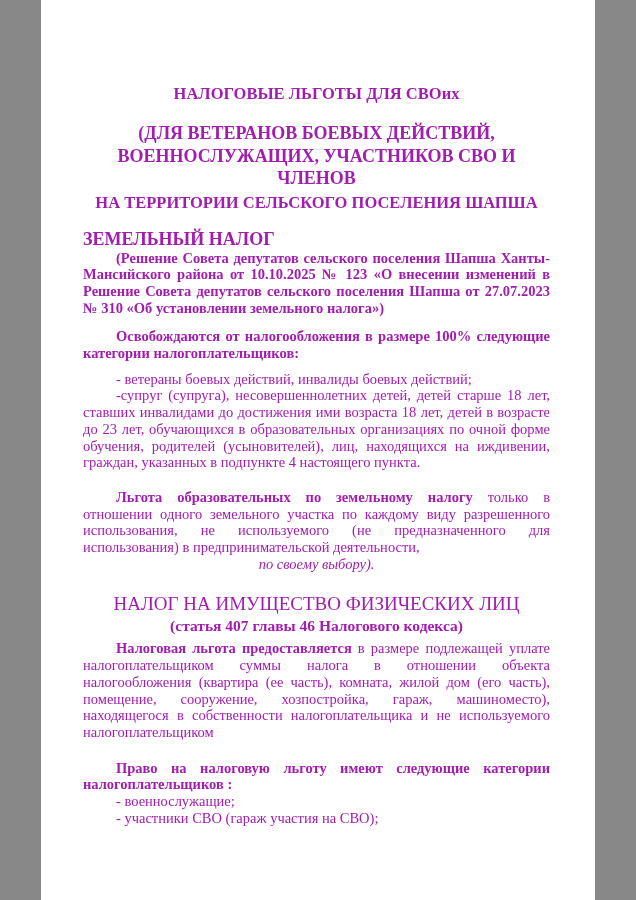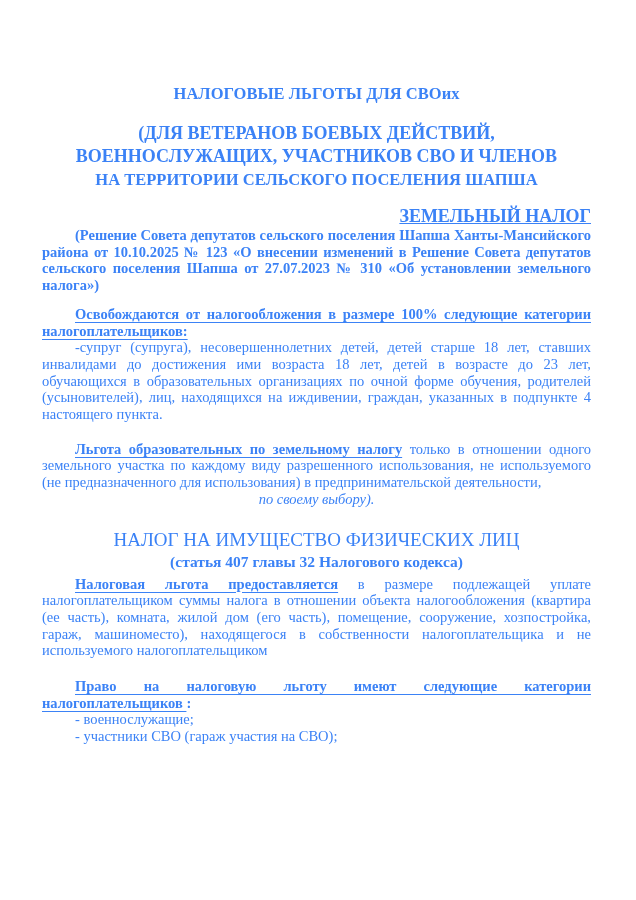--- a/index.html
+++ b/index.html
@@ -1,21 +1,21 @@
 <!DOCTYPE html>
 <html><head>
 <meta charset="utf-8">
 <style>
   html, body { margin: 0; padding: 0; background: #888; }
   .page {
-    width: 636px;
+    width: 554px;
     height: 900px;
     margin: 0 auto;
     background: #ffffff;
-    color: #3b82f6;
+    color: #a21caf;
     box-sizing: border-box;
     padding: 83px 45px 8px 42px;
     font-family: "Liberation Serif", "DejaVu Serif", serif;
     font-size: 14.5px;
     line-height: 16.7px;
     overflow: hidden;
   }
   .page * { margin: 0; padding: 0; }
 
   .doc-title {
@@ -36,43 +36,41 @@
     font-size: 16.5px;
     line-height: 21px;
     font-weight: bold;
     text-align: center;
   }
   .section-heading {
     margin-top: 16px;
     font-size: 18px;
     line-height: 21px;
     font-weight: bold;
-    text-align: right;
-    text-decoration: underline;
+    text-align: left;
   }
   .section-heading2 {
     margin-top: 20px;
     font-size: 19px;
     line-height: 24px;
     font-weight: normal;
     text-align: center;
   }
   .section-subheading {
     font-size: 15.5px;
     line-height: 19px;
     font-weight: bold;
     text-align: center;
   }
   .para {
     text-align: justify;
   }
   .indent { text-indent: 33px; }
   .bold { font-weight: bold; }
   .underline {
-    text-decoration: underline;
     text-decoration-thickness: 1.4px;
     text-underline-offset: 2.5px;
   }
   .mt-decision { margin-top: 0; }
   .mt-exempt { margin-top: 12px; }
   .mt-cats { margin-top: 9px; }
   .mt-benefit { margin-top: 18px; }
   .mt-statya { margin-top: 0; }
   .mt-prop-benefit { margin-top: 5px; }
   .mt-right { margin-top: 19px; }
@@ -93,32 +91,33 @@
 
   <div class="doc-territory">НА ТЕРРИТОРИИ СЕЛЬСКОГО ПОСЕЛЕНИЯ ШАПША</div>
 
   <div>
     <div class="section-heading">ЗЕМЕЛЬНЫЙ НАЛОГ</div>
 
     <p class="para indent bold mt-decision">(Решение Совета депутатов сельского поселения Шапша Ханты-Мансийского района от 10.10.2025 № 123 «О внесении изменений в Решение Совета депутатов сельского поселения Шапша от 27.07.2023 № 310 «Об установлении земельного налога»)</p>
 
     <p class="para indent bold underline mt-exempt">Освобождаются от налогообложения в размере 100% следующие категории налогоплательщиков:</p>
 
+    <p class="para indent mt-cats">- ветераны боевых действий, инвалиды боевых действий;</p>
 
     <p class="para indent">-супруг (супруга), несовершеннолетних детей, детей старше 18 лет, ставших инвалидами до достижения ими возраста 18 лет, детей в возрасте до 23 лет, обучающихся в образовательных организациях по очной форме обучения, родителей (усыновителей), лиц, находящихся на иждивении, граждан, указанных в подпункте 4 настоящего пункта.</p>
 
     <p class="para indent mt-benefit"><span class="bold underline">Льгота образовательных по земельному налогу</span><span> только в отношении одного земельного участка по каждому виду разрешенного использования, не используемого (не предназначенного для использования) в предпринимательской деятельности,</span></p>
 
     <p class="para plain-line">по своему выбору).</p>
   </div>
 
   <div>
     <div class="section-heading2">НАЛОГ НА ИМУЩЕСТВО ФИЗИЧЕСКИХ ЛИЦ</div>
 
-    <div class="section-subheading mt-statya">(статья 407 главы 32 Налогового кодекса)</div>
+    <div class="section-subheading mt-statya">(статья 407 главы 46 Налогового кодекса)</div>
 
     <p class="para indent mt-prop-benefit"><span class="bold underline">Налоговая льгота предоставляется</span><span> в размере подлежащей уплате налогоплательщиком суммы налога в отношении объекта налогообложения (квартира (ее часть), комната, жилой дом (его часть), помещение, сооружение, хозпостройка, гараж, машиноместо), находящегося в собственности налогоплательщика и не используемого налогоплательщиком</span></p>
 
 
     <p class="para indent bold mt-right"><span class="underline">Право на налоговую льготу имеют следующие категории налогоплательщиков </span><span>:</span></p>
 
     <p class="para indent mt-cat2">- военнослужащие;</p>
 
     <p class="para indent">- участники СВО (гараж участия на СВО);</p>
   </div>

